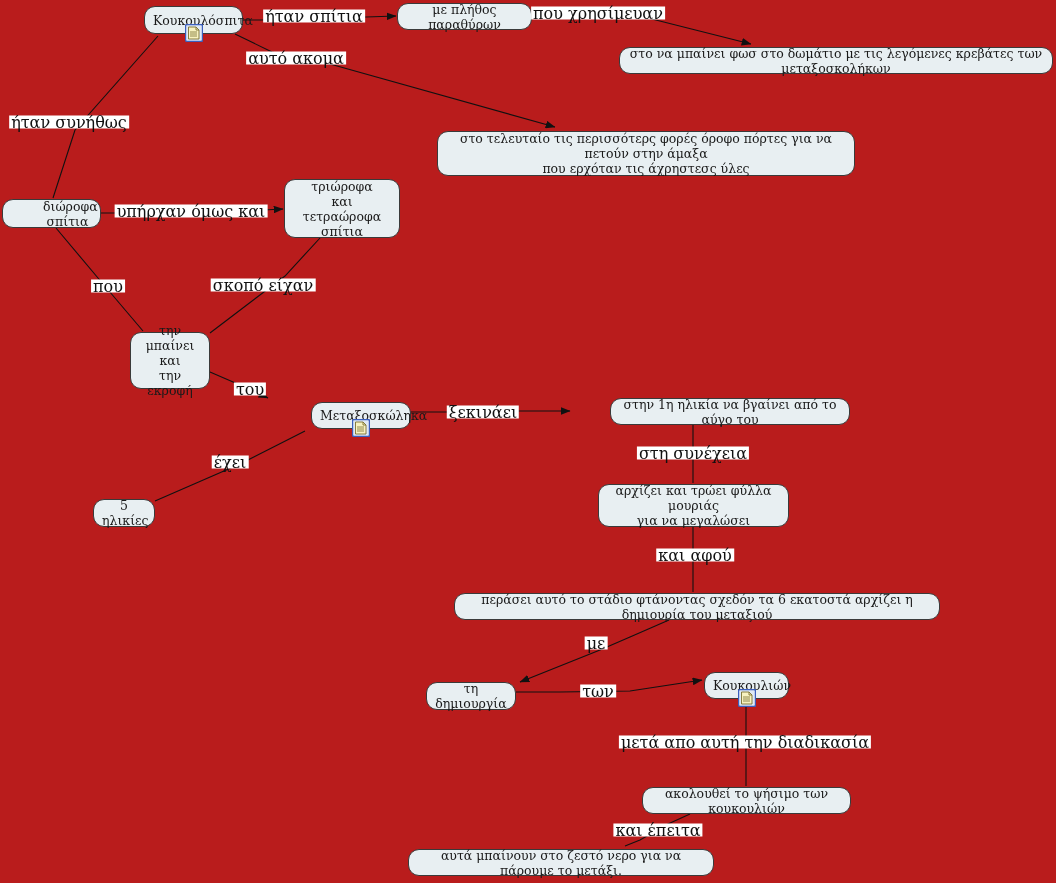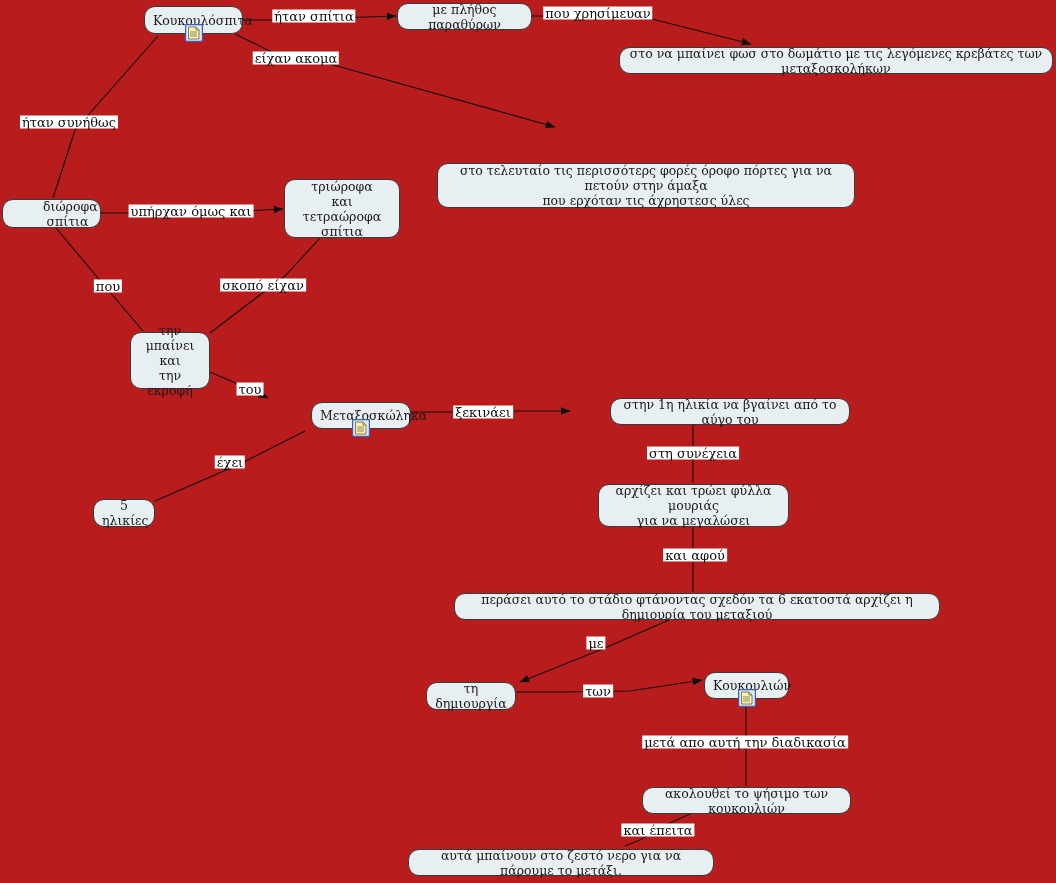--- a/index.html
+++ b/index.html
@@ -53,21 +53,21 @@
     width: 18px;
     height: 18px;
     left: 50%;
     margin-left: -9px;
     bottom: -9px;
   }
   .edge-label {
     position: absolute;
     color: #111111;
     font-family: "DejaVu Serif", "Liberation Serif", serif;
-    font-size: 13px;
+    font-size: 16px;
     line-height: 13px;
     white-space: nowrap;
     background: #ffffff;
     padding: 0 2px;
     transform: translate(-50%, -50%);
   }
 </style>
 </head>
 <body>
 
@@ -105,21 +105,21 @@
             <path d="M3.5 3 H11 L14 6 V15 H3.5 Z" fill="#f7f2c0" stroke="#7a7030" stroke-width="0.9"></path>
             <path d="M11 3 V6 H14" fill="none" stroke="#7a7030" stroke-width="0.9"></path>
             <g stroke="#7a7030" stroke-width="0.8">
               <line x1="5" y1="8" x2="12" y2="8"></line>
               <line x1="5" y1="10" x2="12" y2="10"></line>
               <line x1="5" y1="12" x2="12" y2="12"></line>
             </g>
           </svg></span></div>
       <div class="node" style="left: 397px; top: 3px; width: 135px; height: 27px;"><span class="node-label">με πλήθος παραθύρων</span></div>
       <div class="node" style="left: 619px; top: 47px; width: 434px; height: 27px;"><span class="node-label">στο να μπαίνει φωσ στο δωμάτιο με τις λεγόμενες κρεβάτες των μεταξοσκολήκων</span></div>
-      <div class="node" style="left: 437px; top: 131px; width: 418px; height: 45px; margin-top: 32px;"><span class="node-label">στο τελευταίο τις περισσότερς φορές όροφο πόρτες για να πετούν στην άμαξα
+      <div class="node" style="left: 437px; top: 131px; width: 418px; height: 45px;"><span class="node-label">στο τελευταίο τις περισσότερς φορές όροφο πόρτες για να πετούν στην άμαξα
 που ερχόταν τις άχρηστεσς ύλες</span></div>
       <div class="node" style="left: 2px; top: 199px; width: 99px; height: 29px; padding-left: 40px;"><span class="node-label">διώροφα σπίτια</span></div>
       <div class="node" style="left: 284px; top: 179px; width: 116px; height: 59px;"><span class="node-label">τριώροφα
 και
 τετραώροφα σπίτια</span></div>
       <div class="node" style="left: 130px; top: 332px; width: 80px; height: 57px;"><span class="node-label">την μπαίνει
 και
 την εκροφή</span></div>
       <div class="node" style="left: 287px; top: 402px; width: 100px; height: 27px; margin-left: 24px;"><span class="node-label">Μεταξοσκώληκα</span><span class="doc-icon"><svg viewBox="0 0 18 18" width="18" height="18" xmlns="http://www.w3.org/2000/svg">
             <rect x="0.5" y="0.5" width="17" height="17" rx="1.5" fill="#dfe9f5" stroke="#3b5fbe" stroke-width="1.4"></rect>
@@ -146,21 +146,21 @@
               <line x1="5" y1="10" x2="12" y2="10"></line>
               <line x1="5" y1="12" x2="12" y2="12"></line>
             </g>
           </svg></span></div>
       <div class="node" style="left: 642px; top: 787px; width: 209px; height: 27px;"><span class="node-label">ακολουθεί το ψήσιμο των κουκουλιών</span></div>
       <div class="node" style="left: 408px; top: 849px; width: 306px; height: 27px;"><span class="node-label">αυτά μπαίνουν στο ζεστό νερο για να πάρουμε το μετάξι.</span></div>
     </div>
   <div id="labels-layer">
       <div class="edge-label" style="left: 314px; top: 16px;">ήταν σπίτια</div>
       <div class="edge-label" style="left: 598px; top: 13px;">που χρησίμευαν</div>
-      <div class="edge-label" style="left: 296px; top: 58px;">είχαν ακομα</div>
+      <div class="edge-label" style="left: 296px; top: 58px;">αυτό ακομα</div>
       <div class="edge-label" style="left: 69px; top: 122px;">ήταν συνήθως</div>
       <div class="edge-label" style="left: 191px; top: 211px;">υπήρχαν όμως και</div>
       <div class="edge-label" style="left: 108px; top: 286px;">που</div>
       <div class="edge-label" style="left: 263px; top: 285px;">σκοπό είχαν</div>
       <div class="edge-label" style="left: 250px; top: 389px;">του</div>
       <div class="edge-label" style="left: 483px; top: 412px;">ξεκινάει</div>
       <div class="edge-label" style="left: 693px; top: 453px;">στη συνέχεια</div>
       <div class="edge-label" style="left: 230px; top: 462px;">έχει</div>
       <div class="edge-label" style="left: 695px; top: 555px;">και αφού</div>
       <div class="edge-label" style="left: 596px; top: 643px;">με</div>

